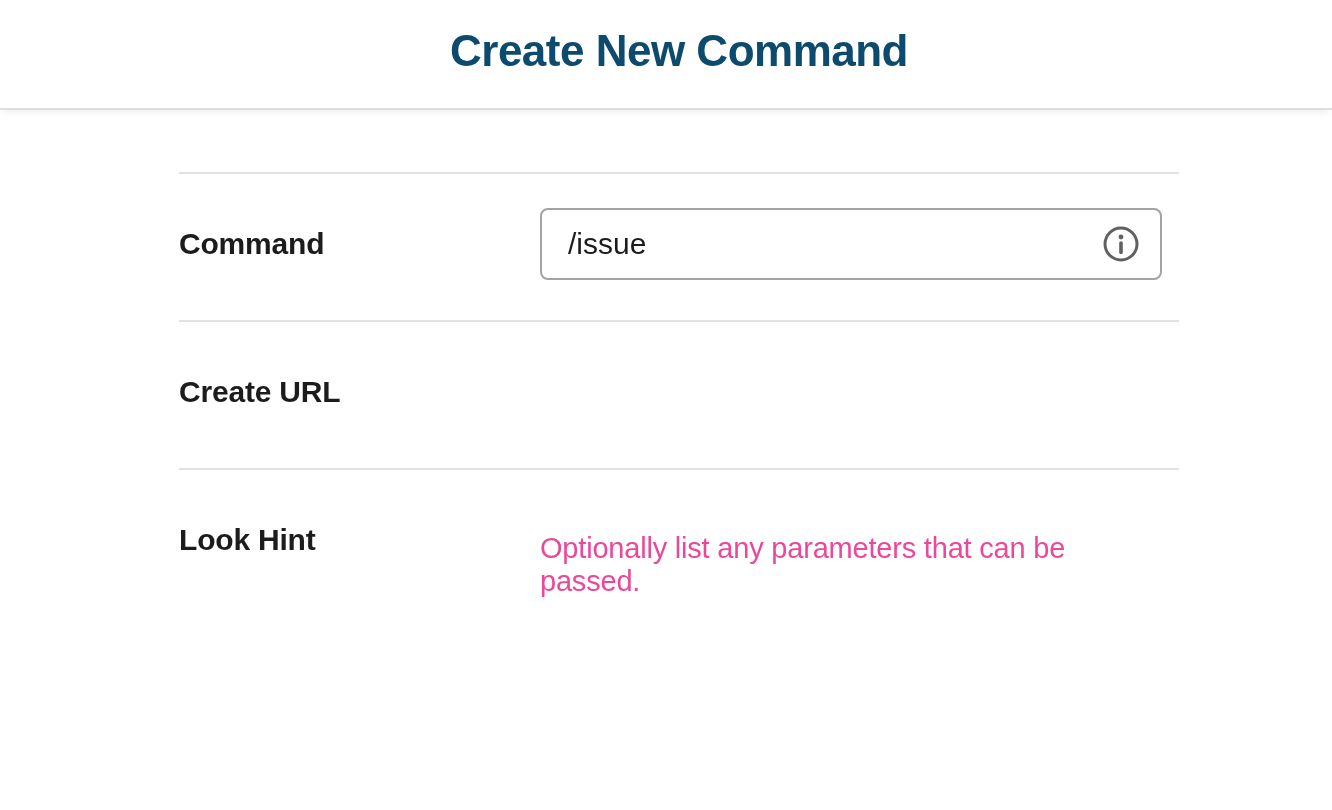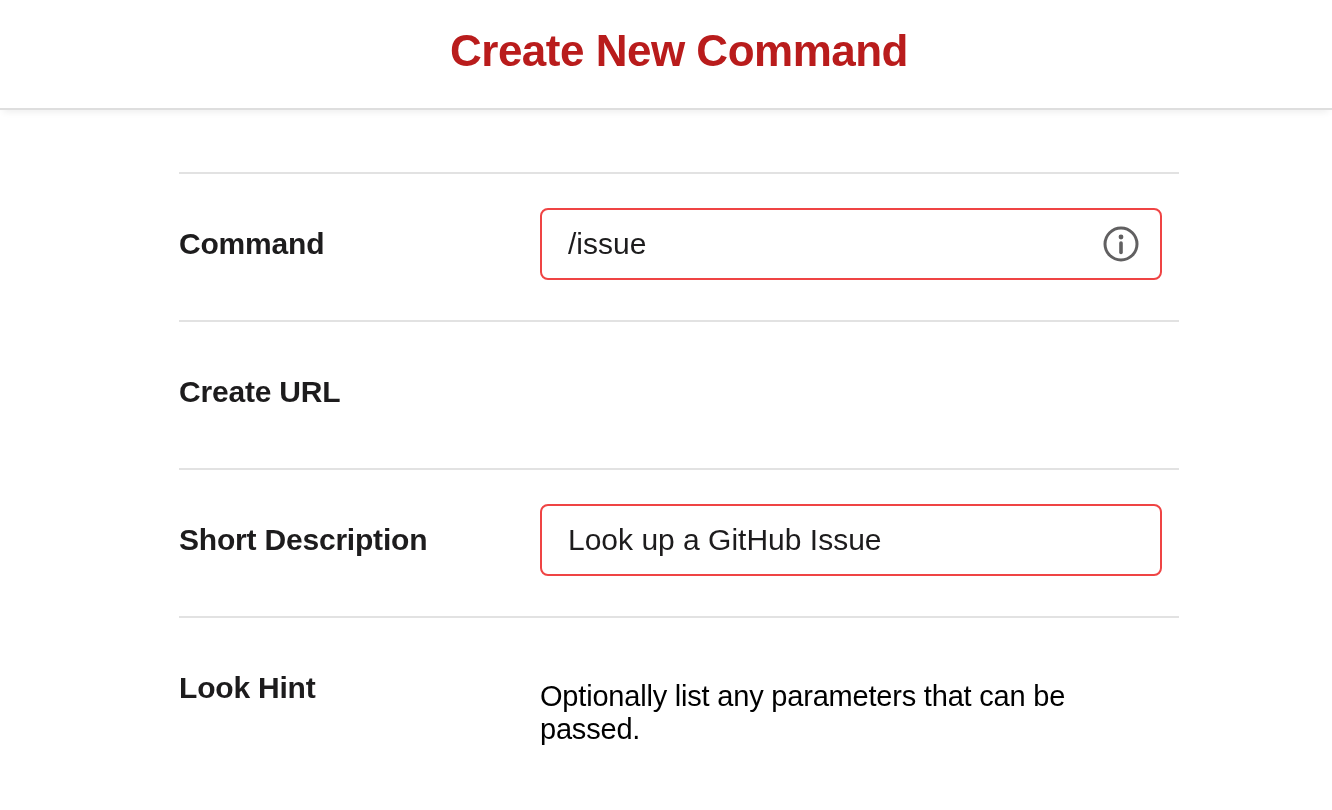--- a/index.html
+++ b/index.html
@@ -19,21 +19,21 @@
     position: relative;
   }
   .page-header h1 {
     margin-left: 179px;
     width: 1000px;
     text-align: center;
     padding-top: 26px;
     font-size: 44px;
     font-weight: 700;
     letter-spacing: -0.5px;
-    color: #b91c1c;
+    color: #0c4a6e;
   }
   .content {
     margin-left: 179px;
     width: 1000px;
     padding-top: 62px; 
   }
   .form-row {
     border-top: 2px solid #e2e2e2;
     padding: 34px 17px 40px 0;
     display: flex;
@@ -53,21 +53,21 @@
     flex-direction: column;
   }
   .input-wrap {
     position: relative;
     width: 100%;
     height: 72px;
   }
   .text-input {
     width: 100%;
     height: 72px;
-    border: 2px solid #ef4444;
+    border: 2px solid #a3a3a3;
     border-radius: 8px;
     background: #ffffff;
     font-family: "Liberation Sans", sans-serif;
     font-size: 30px;
     color: #1d1c1d;
     padding: 0 70px 0 26px;
     outline: none;
   }
   .info-icon {
     position: absolute;
@@ -75,21 +75,21 @@
     top: 50%;
     transform: translateY(-50%);
     width: 38px;
     height: 38px;
     cursor: pointer;
     display: block;
   }
   .help-text {
     margin-top: 28px;
     font-size: 29px;
-    color: #000000;
+    color: #ec4899;
     letter-spacing: -0.2px;
   }
 </style>
 </head>
 <body>
 
 <header class="page-header">
   <h1>Create New Command</h1>
 </header>
 
@@ -106,28 +106,20 @@
           <line x1="19" y1="18" x2="19" y2="27.5" stroke="#616061" stroke-width="3.6" stroke-linecap="round"></line>
         </svg>
       </div>
     </div>
   </div>
 
   <div class="form-row">
     <div class="row-label">Create URL</div>
   </div>
 
-  <div class="form-row">
-    <div class="row-label">Short Description</div>
-    <div class="row-field">
-      <div class="input-wrap">
-        <input class="text-input" type="text" value="Look up a GitHub Issue" style="">
-      </div>
-    </div>
-  </div>
 
   <div class="form-row">
     <div class="row-label">Look Hint</div>
     <div class="row-field">
       <p class="help-text">Optionally list any parameters that can be passed.</p>
     </div>
   </div>
 
 </main>
 

